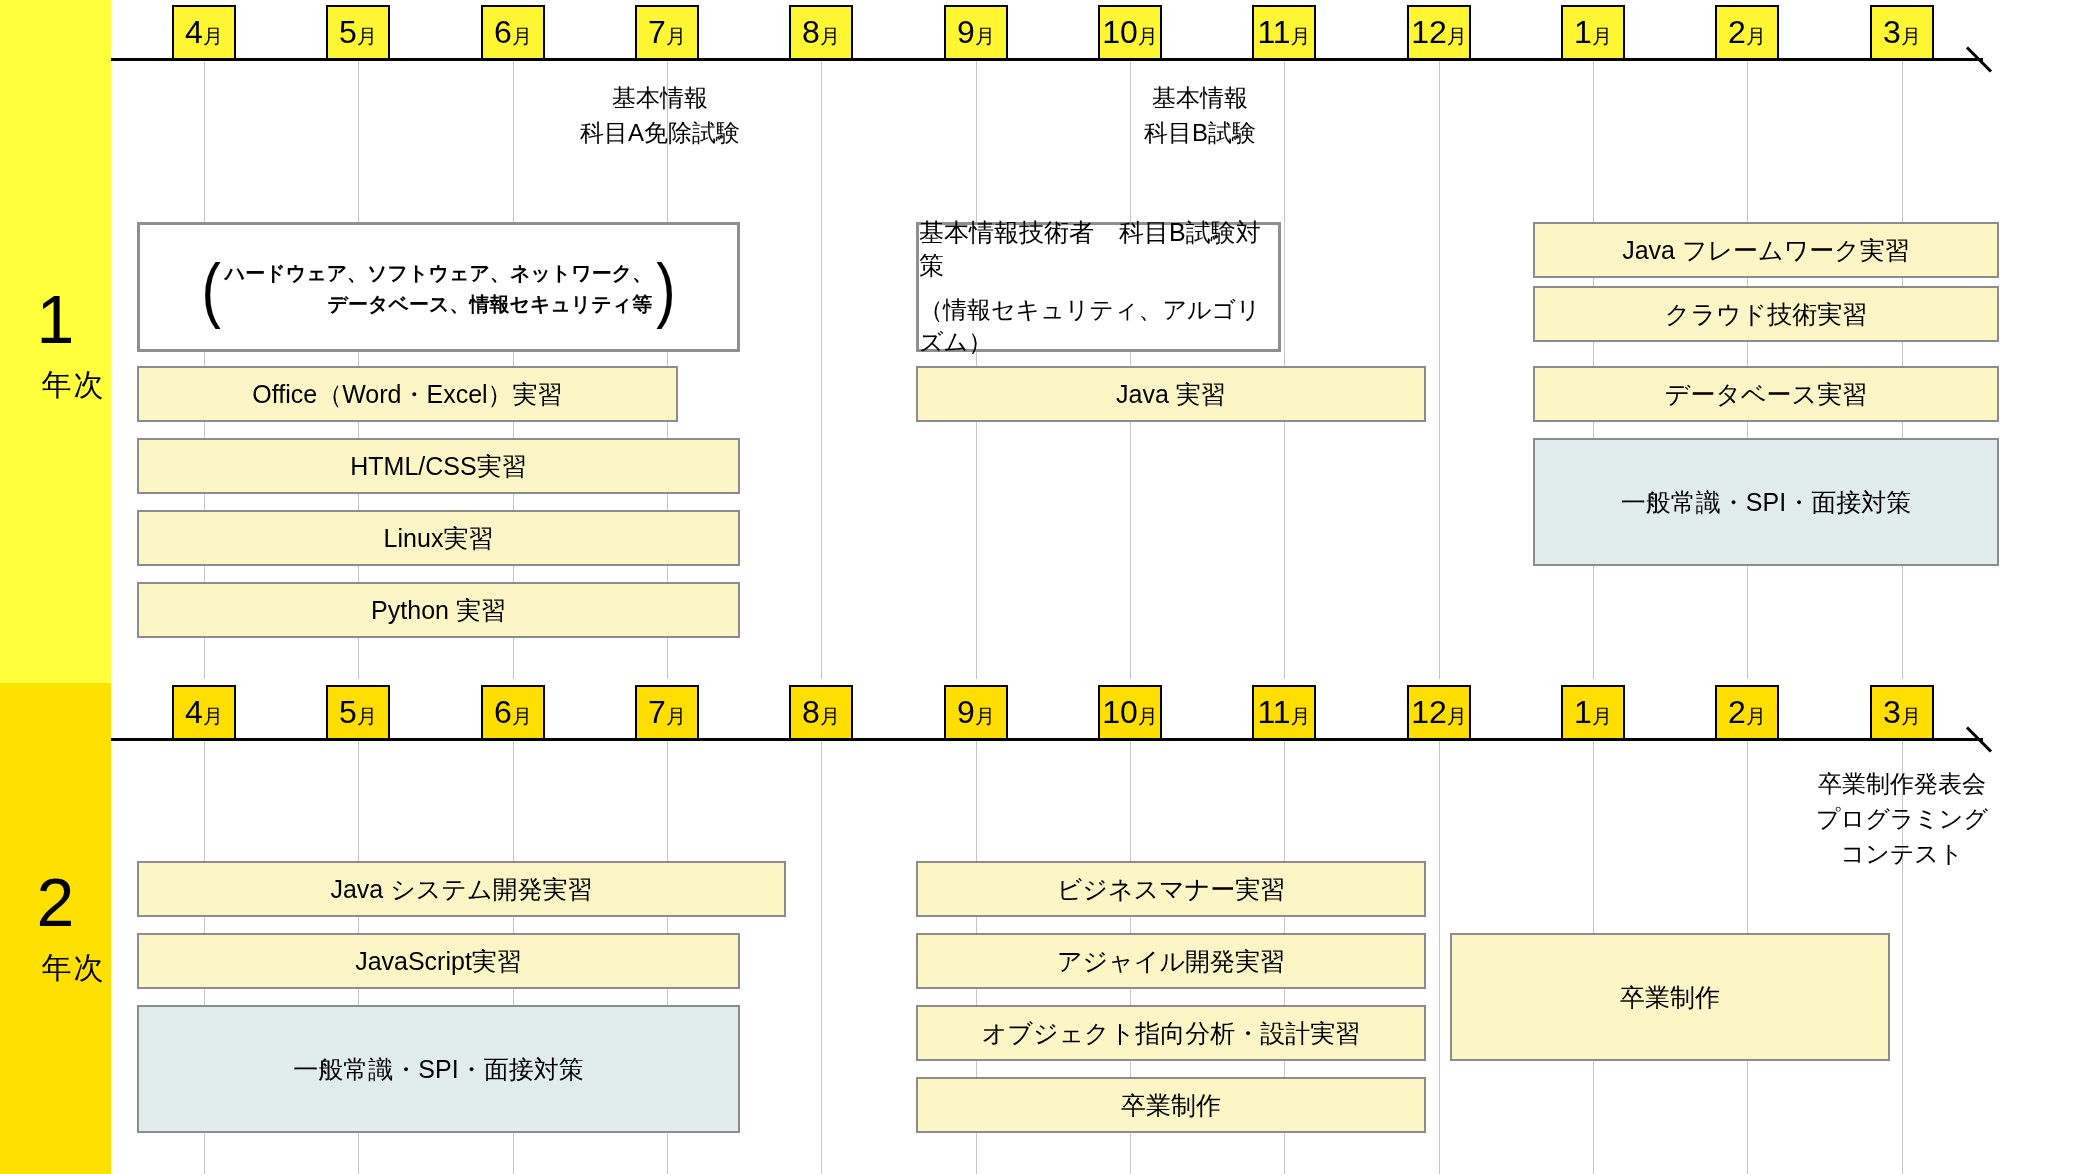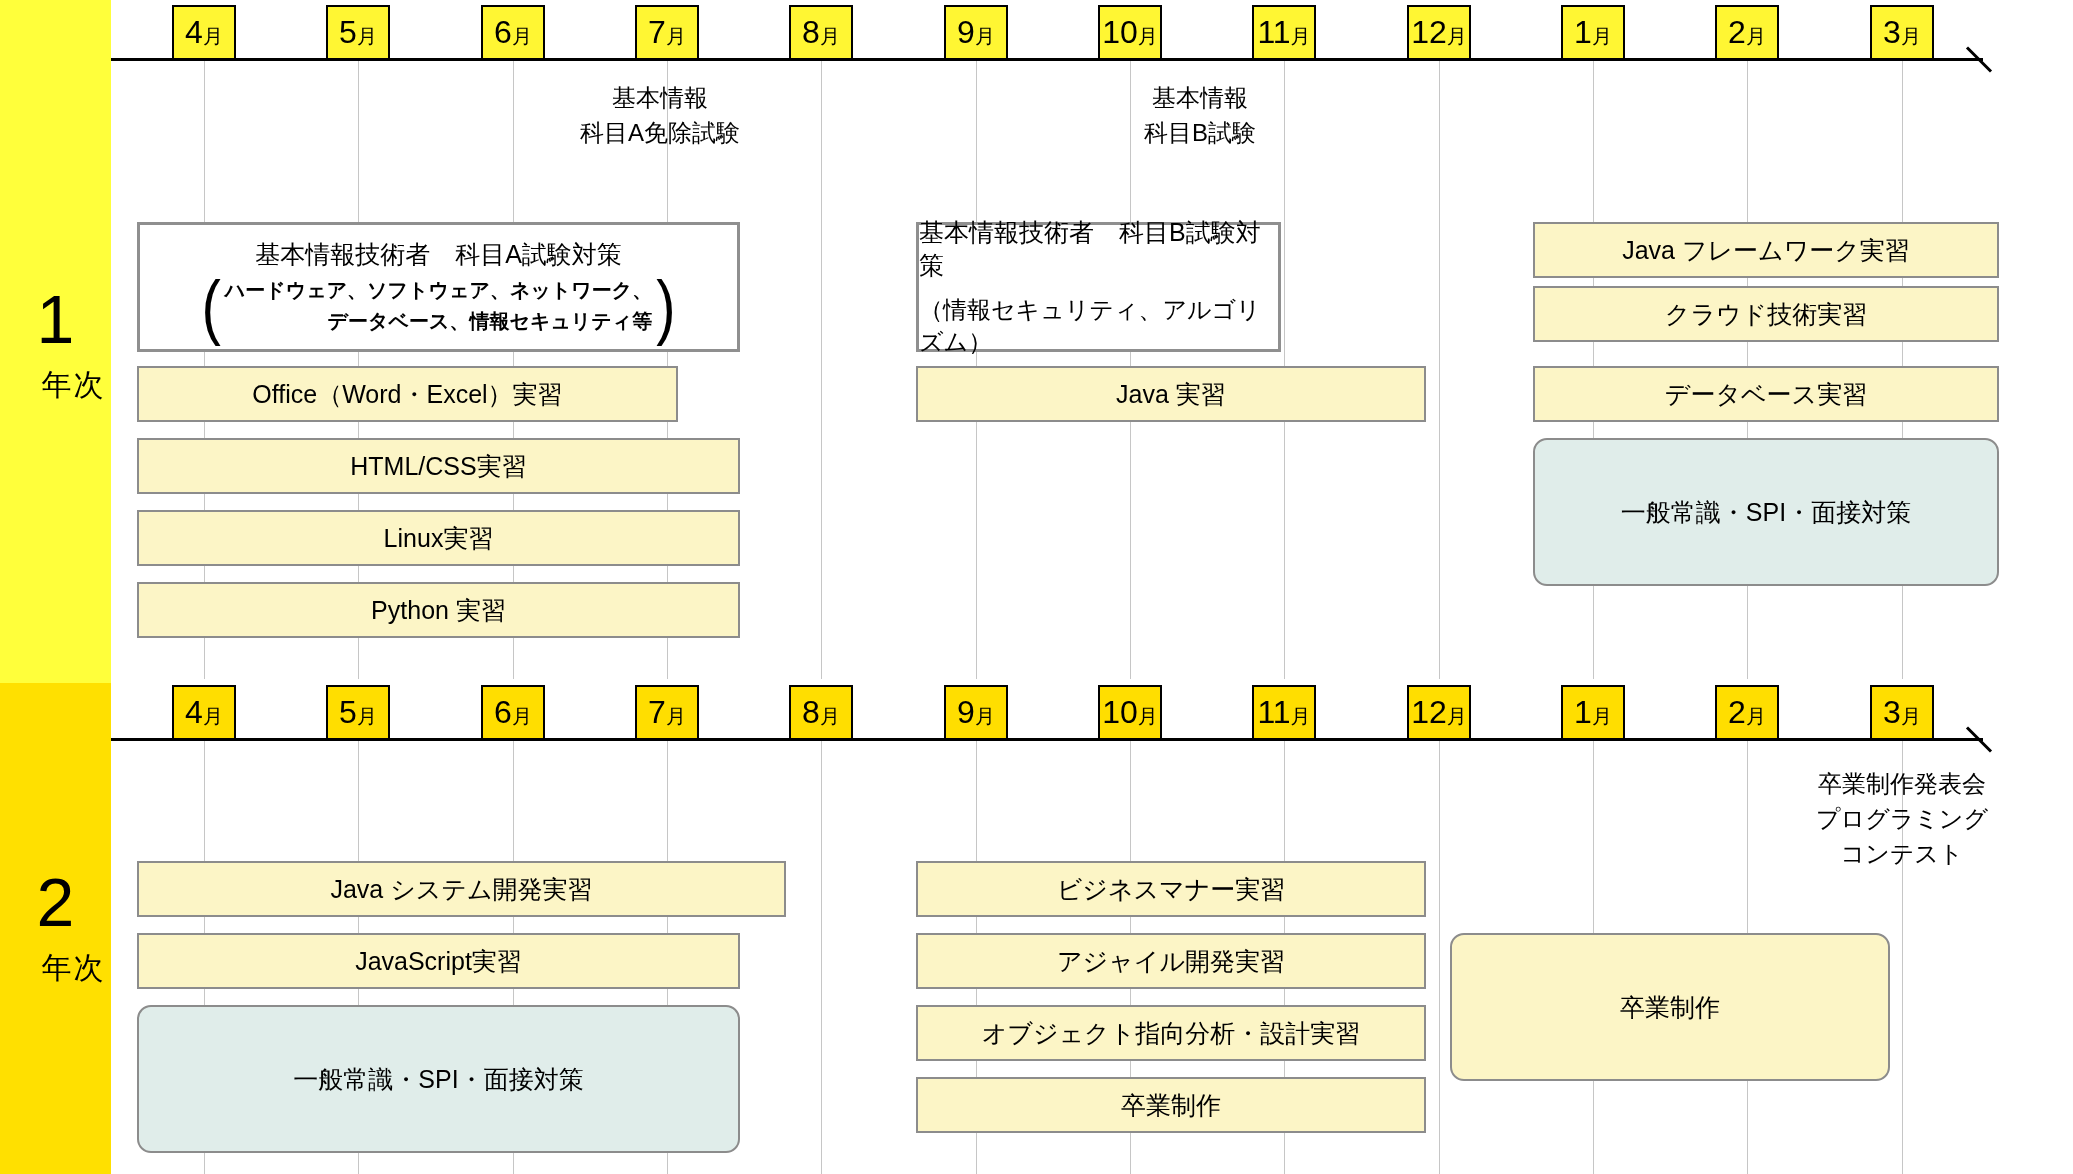--- a/index.html
+++ b/index.html
@@ -23,21 +23,21 @@
   .month{position:absolute;width:64px;height:55px;box-sizing:border-box;border:2px solid #000;
     display:flex;align-items:center;justify-content:center;}
   .month.r1{top:5px;background:#FFF633;}
   .month.r2{top:685px;background:#FFDE00;}
   .m-num{font-size:32px;font-weight:500;}
   .m-unit{font-size:20px;margin-top:7px;font-weight:500;}
   
   .bar{position:absolute;box-sizing:border-box;border:2px solid #8C8C8C;background:#FCF5C6;
     display:flex;align-items:center;justify-content:center;font-size:25px;height:56px;}
   .bar.blue{background:#E0EDEA;}
-  .bar.tall{height:148px;border-radius:14px;}
+  .bar.tall{height:128px;}
   
   .white-box{position:absolute;box-sizing:border-box;border:3px solid #8F8F8F;background:#fff;
     display:flex;flex-direction:column;align-items:center;justify-content:center;}
   .wb-title{font-size:25px;}
   .wb-sub{font-size:24px;margin-top:12px;}
   .paren-row{display:flex;align-items:center;margin-top:4px;}
   .big-paren{font-size:58px;font-weight:100;line-height:1;transform:scaleY(1.25);margin:0 4px;}
   .paren-lines{text-align:right;font-size:20px;line-height:31px;font-weight:bold;}
   
   .annot{position:absolute;width:340px;text-align:center;font-size:24px;line-height:35px;}
@@ -190,21 +190,20 @@
   <div class="annot" style="left:490px;top:80px">
     <div>基本情報</div>
     <div>科目A免除試験</div>
   </div>
   <div class="annot" style="left:1030px;top:80px">
     <div>基本情報</div>
     <div>科目B試験</div>
   </div>
 
   <div class="white-box" style="left:137px;top:222px;width:603px;height:130px">
-    <div class="wb-title">基本情報技術者　科目A試験対策</div>
     <div class="paren-row">
       <span class="big-paren">(</span>
       <div class="paren-lines">
         <div>ハードウェア、ソフトウェア、ネットワーク、</div>
         <div>データベース、情報セキュリティ等</div>
       </div>
       <span class="big-paren">)</span>
     </div>
   </div>
   <div class="white-box" style="left:916px;top:222px;width:365px;height:130px">

